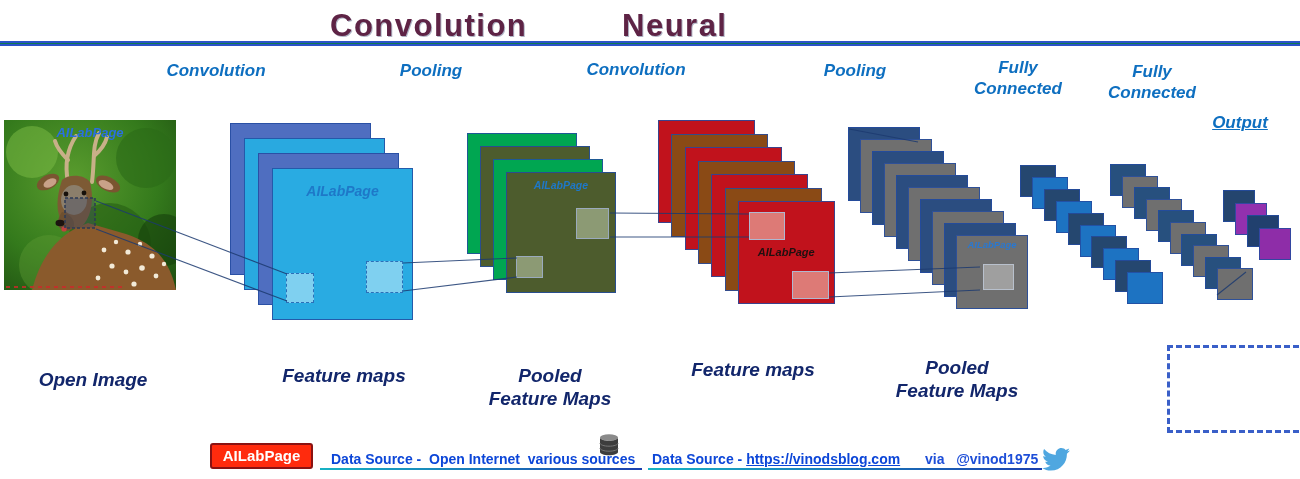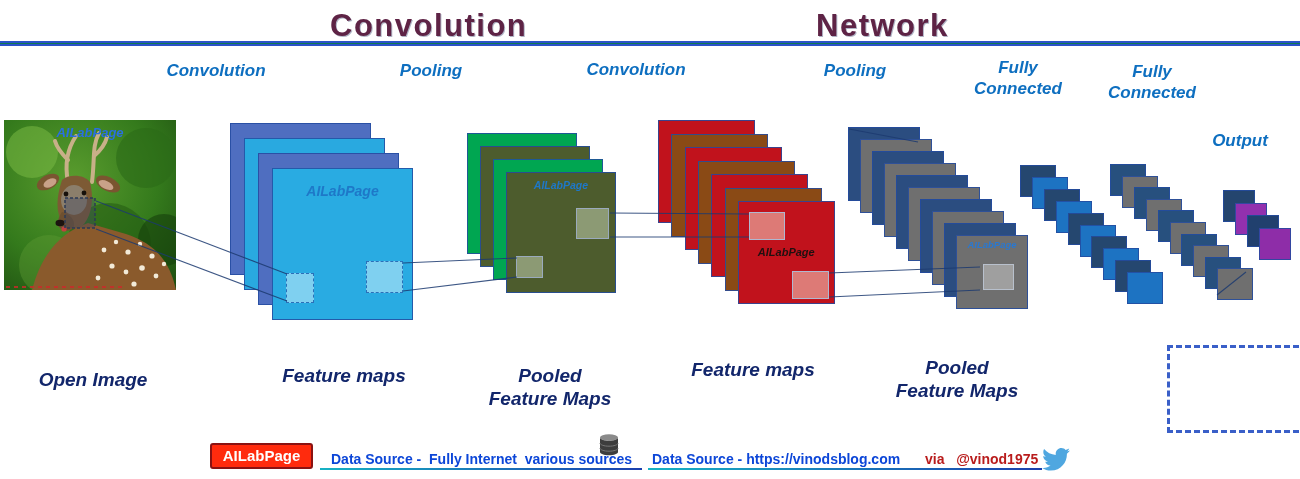--- a/index.html
+++ b/index.html
@@ -22,30 +22,30 @@
   #annotation-box{position:absolute;left:1167px;top:345px;width:150px;height:88px;
                   border:3px dashed #3a5fc8;box-sizing:border-box;}
   
   #brand-badge{position:absolute;left:210px;top:443px;width:103px;height:26px;background:#ff2b0d;
                border:2px solid #8a1212;border-radius:3px;box-sizing:border-box;color:#fff;
                font:bold 15px/22px "Liberation Sans",sans-serif;text-align:center;}
   .footer-text{position:absolute;top:451px;color:#0c46d8;white-space:pre;
                font:bold 14px "Liberation Sans",sans-serif;}
   .footer-line{position:absolute;top:468px;height:2px;
                background:linear-gradient(90deg,#17b2c4,#1b3fae);}
-  .link{}
-  #via-text{color:#b91c1c;}
+  .link{text-decoration:underline;}
+  #via-text{color:#1d4ed8;}
 </style>
 </head>
 <body>
 
 <div id="canvas">
 
   <span class="title-word" style="left:330px">Convolution</span>
-  <span class="title-word" style="left:816px">Network</span>
+  <span class="title-word" style="left:622px">Neural</span>
   <div class="title-rule"></div>
 
   <div id="input-image">
     <svg width="172" height="170" viewBox="0 0 172 170">
       <defs>
         <radialGradient id="bgg" cx="40%" cy="35%" r="90%">
           <stop offset="0%" stop-color="#5a9c2e"></stop>
             <stop offset="55%" stop-color="#347a1c"></stop>
             <stop offset="100%" stop-color="#1c4a10"></stop>
         </radialGradient>
@@ -95,21 +95,21 @@
 
       <rect x="61" y="78" width="30" height="30" fill="rgba(60,70,100,0.35)" stroke="#2d3a55" stroke-width="1.5" stroke-dasharray="3,2"></rect>
       <line x1="2" y1="167" x2="118" y2="167" stroke="#cc2a2a" stroke-width="2" stroke-dasharray="4,4" opacity="0.8"></line>
     </svg>
     <div class="wm" style="top:5px;font-size:13px;color:#2a6fe0;">AILabPage</div>
   </div>
 
   <div id="annotation-box"></div>
 
   <div id="brand-badge">AILabPage</div>
-  <span class="footer-text" style="left:331px">Data Source -  Fully Internet  various sources</span>
+  <span class="footer-text" style="left:331px">Data Source -  Open Internet  various sources</span>
   <span class="footer-text" style="left:652px"><span>Data Source - </span><span class="link">https://vinodsblog.com</span></span>
   <span class="footer-text" id="via-text" style="left:925px">via   @vinod1975</span>
   <svg style="position:absolute;left:597px;top:433px" width="24" height="24" viewBox="0 0 24 24">
     <ellipse cx="12" cy="4.5" rx="9" ry="3.2" fill="#8a8a8a"></ellipse>
     <path d="M3,4.5 L3,19 C3,20.8 7,22.2 12,22.2 C17,22.2 21,20.8 21,19 L21,4.5 C21,6.3 17,7.7 12,7.7 C7,7.7 3,6.3 3,4.5 Z" fill="#3d3d3d"></path>
     <path d="M3,10 C3,11.8 7,13.2 12,13.2 C17,13.2 21,11.8 21,10" stroke="#777" stroke-width="1" fill="none"></path>
     <path d="M3,15 C3,16.8 7,18.2 12,18.2 C17,18.2 21,16.8 21,15" stroke="#777" stroke-width="1" fill="none"></path>
   </svg>
   <svg style="position:absolute;left:1042px;top:446px" width="28" height="25" viewBox="0 0 28 25">
     <path fill="#4fa7e0" d="M28,4.6c-1,.5-2.1,.8-3.2,1,1.2-.7,2-1.8,2.4-3.1-1.1,.6-2.3,1.1-3.6,1.4C22.6,2.7,21.1,2,19.4,2c-3.1,0-5.7,2.5-5.7,5.7,0,.4,0,.9,.1,1.3C9.1,8.8,4.9,6.5,2.1,3.1,1.6,3.9,1.3,4.9,1.3,6c0,2,1,3.7,2.5,4.7-.9,0-1.8-.3-2.6-.7v.1c0,2.7,2,5,4.6,5.5-.5,.1-1,.2-1.5,.2-.4,0-.7,0-1.1-.1,.7,2.3,2.8,3.9,5.3,3.9-1.9,1.5-4.4,2.4-7,2.4-.5,0-.9,0-1.4-.1,2.5,1.6,5.5,2.6,8.7,2.6,10.4,0,16.1-8.6,16.1-16.1v-.7C26.3,6.7,27.3,5.7,28,4.6Z"></path>
@@ -130,21 +130,21 @@
       <div>Pooling</div>
     </div>
     <div class="stage-label" style="left: 1018px; top: 57px;">
       <div>Fully</div>
       <div>Connected</div>
     </div>
     <div class="stage-label" style="left: 1152px; top: 61px;">
       <div>Fully</div>
       <div>Connected</div>
     </div>
-    <div class="stage-label" style="left: 1240px; top: 130px;">
+    <div class="stage-label" style="left: 1240px; top: 112px; text-decoration: underline;">
       <div>Output</div>
     </div>
     <div class="layer-label" style="left: 93px; top: 368px;">
       <div>Open Image</div>
     </div>
     <div class="layer-label" style="left: 344px; top: 364px;">
       <div>Feature maps</div>
     </div>
     <div class="layer-label" style="left: 550px; top: 364px;">
       <div>Pooled</div>

